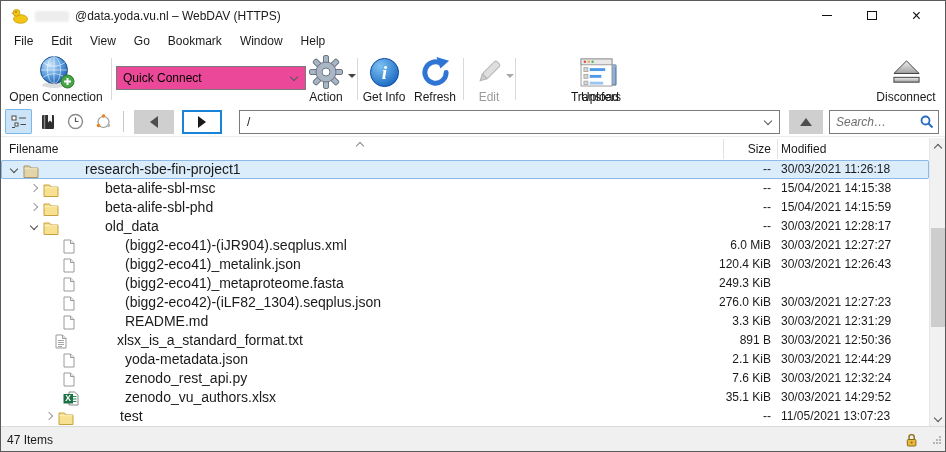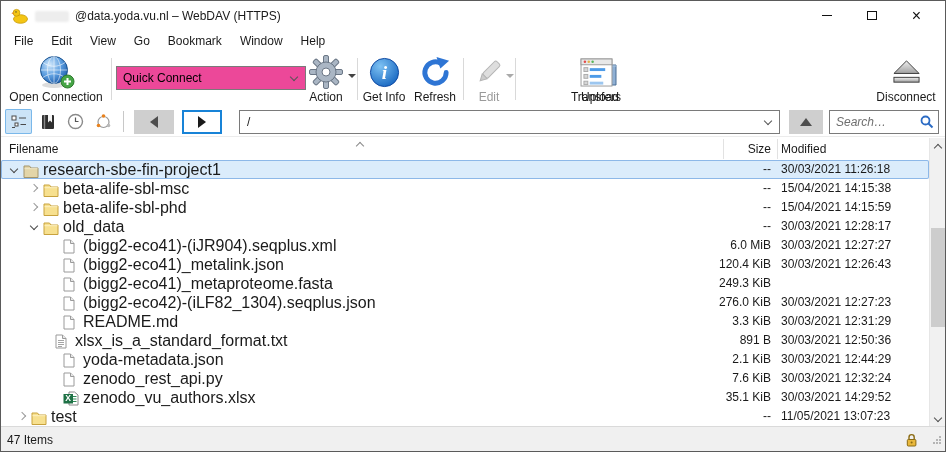--- a/index.html
+++ b/index.html
@@ -66,21 +66,21 @@
   .listbody { position:absolute; left:1px; top:160px; width:928px; height:267px; background:#fff; overflow:hidden; }
   .row { position:relative; width:928px; height:19px; line-height:19px; white-space:nowrap; }
   .row.selected { background:#dbecfb; box-shadow:inset 0 0 0 1px #8db8e8; border-radius:2px; }
   .expander { display:inline-block; width:16px; height:19px; position:relative; vertical-align:top; }
   .expander::before { content:""; position:absolute; left:4px; top:6px; width:5px; height:5px; border-right:1.5px solid #9a9a9a; border-bottom:1.5px solid #9a9a9a; }
   .expander.collapsed::before { transform:rotate(-45deg); }
   .expander.expanded::before  { transform:rotate(45deg); border-color:#4a4a4a; }
   .expander.none::before { display:none; }
   .ficon { display:inline-block; width:20px; height:19px; vertical-align:top; }
   .ficon svg { vertical-align:middle; margin-top:2px; }
-  .fname { font-size:16px; }
+  .fname { font-size:14px;margin-left:42px; }
   .fsize { position:absolute; left:620px; width:150px; text-align:right; }
   .fmod  { position:absolute; left:780px; }
 
   
   .scrollbar { position:absolute; right:1px; top:138px; width:16px; height:289px; background:#f1f1f1; border-left:1px solid #e6e6e6; }
   .sb-arrow { position:absolute; left:0; width:16px; height:17px; display:flex; align-items:center; justify-content:center; }
   .sb-chev { width:6px; height:6px; border-right:1.5px solid #505050; border-bottom:1.5px solid #505050; }
   .sb-chev.up { transform:rotate(-135deg); margin-top:3px; }
   .sb-chev.down { transform:rotate(45deg); margin-top:-2px; }
   .sb-thumb { position:absolute; left:1px; top:90px; width:14px; height:99px; background:#cdcdcd; }
@@ -438,21 +438,21 @@
       <div class="row" style="padding-left: 46px;">
       <span class="expander none"></span><span class="ficon"><svg width="16" height="15" viewBox="0 0 16 15">
             <path d="M6 1 h5.5 L15 4 V14 H6 z" fill="#fff" stroke="#8a8a8a"></path>
             <path d="M8 5.5 h5.5 M8 8 h5.5 M8 10.5 h5.5" stroke="#2e8b57"></path>
             <rect x="0.5" y="3" width="9.5" height="9.5" fill="#1e7145"></rect>
             <text x="5.2" y="10.4" font-size="8.5" font-weight="bold" fill="#fff" text-anchor="middle" font-family="Liberation Sans, sans-serif">X</text>
           </svg></span><span class="fname">zenodo_vu_authors.xlsx</span>
       <span class="fsize">35.1 KiB</span>
       <span class="fmod">30/03/2021 14:29:52</span>
     </div>
-      <div class="row" style="padding-left: 14px;">
+      <div class="row" style="padding-left: 41px;">
       <span class="expander collapsed"></span><span class="ficon"><svg width="16" height="14" viewBox="0 0 16 14">
             <path d="M1 2 h5.5 l1.5 2 H15 v9.5 H1 z" fill="#f7e08f" stroke="#c8a23d"></path>
             <path d="M1.5 4.7 h13" stroke="#fdf0c0"></path>
           </svg></span><span class="fname">test</span>
       <span class="fsize">--</span>
       <span class="fmod">11/05/2021 13:07:23</span>
     </div>
     </div>
 
   <div class="scrollbar">

